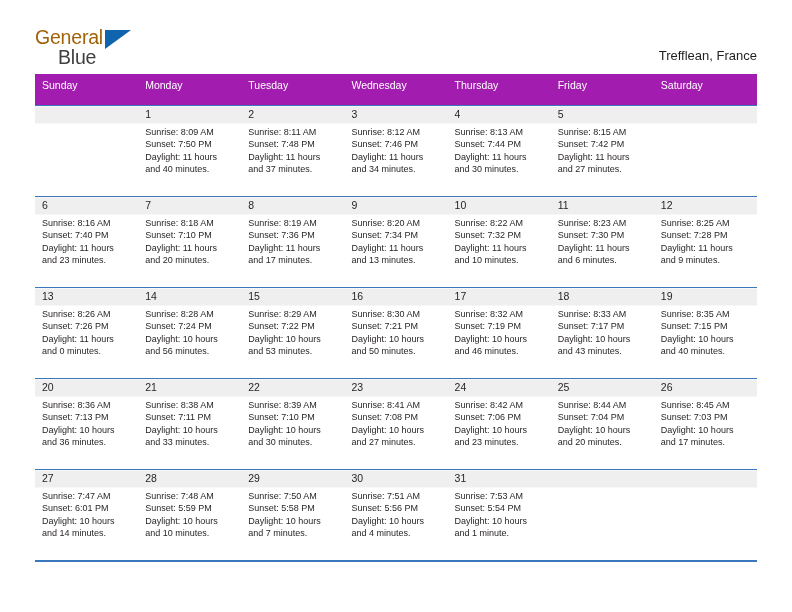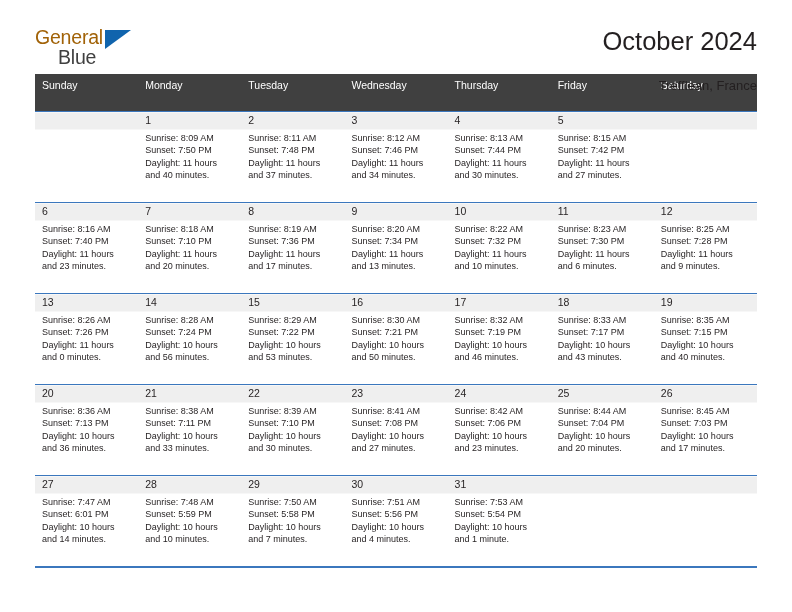--- a/index.html
+++ b/index.html
@@ -89,26 +89,26 @@
   
   .calendar {
     width: 722px;
     border-collapse: collapse;
     table-layout: fixed;
     margin-top: 2px;
   }
   .calendar col { width: 103.142px; }
 
   thead th {
-    background: #404040;
+    background: #a21caf;
     color: #ffffff;
     font-size: 10.5px;
     font-weight: normal;
     text-align: left;
-    padding: 5px 0 19px 7px;
+    padding: 5px 0 13px 7px;
     line-height: 13px;
   }
 
   tbody tr.week {
     border-top: 1.5px solid #3b77bd;
   }
   tbody td {
     vertical-align: top;
     padding: 0;
     height: 90px;
@@ -143,21 +143,20 @@
 
 <div class="page">
 
   <div class="header">
     <div class="brand">
       <span class="brand-general">General</span>
       <span class="brand-triangle"></span>
       <span class="brand-blue">Blue</span>
     </div>
     <div class="title-wrap">
-      <div class="cal-title">October 2024</div>
       <div class="cal-subtitle">Trefflean, France</div>
     </div>
   </div>
 
   <table class="calendar">
     <colgroup>
       <col>
         <col>
         <col>
         <col>

